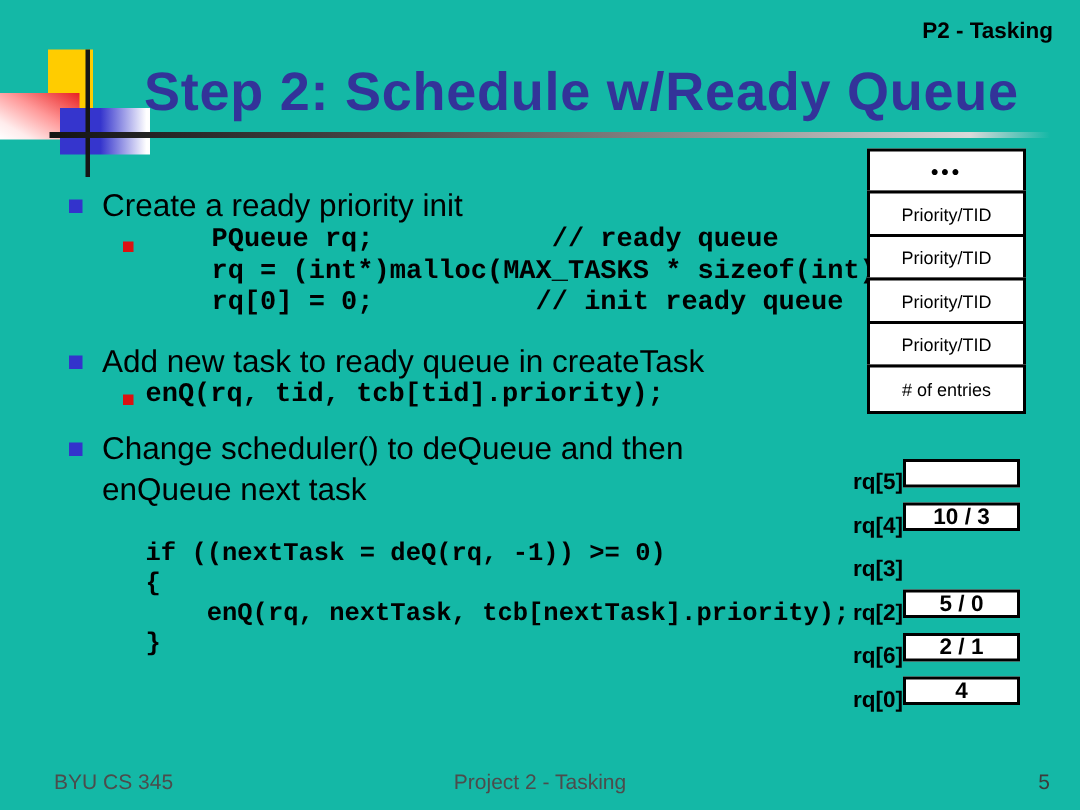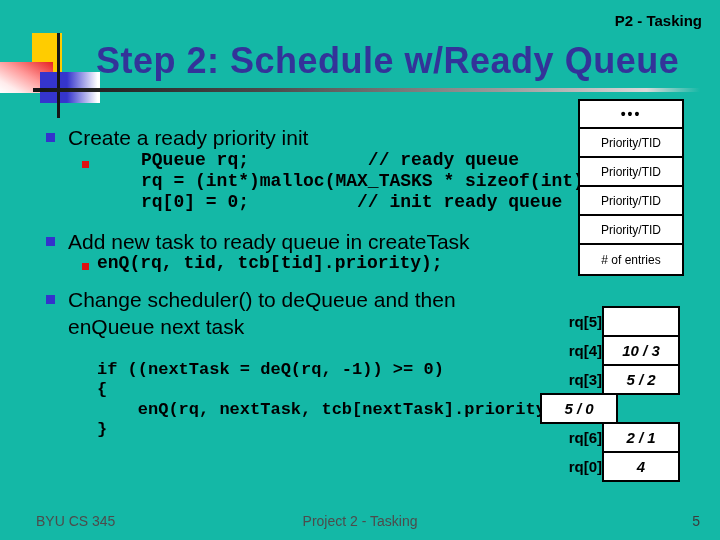--- a/index.html
+++ b/index.html
@@ -33,22 +33,22 @@
           background:#fff;display:flex;align-items:center;justify-content:center;
           font-size:12px;color:#000;white-space:nowrap;}
   .pq-row:first-child{margin-top:0;height:30px;font-weight:bold;letter-spacing:2px;font-size:14px;}
   .pq-row:last-child{height:33px;}
   
   .rq-table{position:absolute;left:540px;top:306px;}
   .rq-row{display:flex;align-items:stretch;margin-top:-2px;}
   .rq-row:first-child{margin-top:0;}
   .rq-label{width:62px;text-align:right;font-size:15px;font-weight:bold;
             display:flex;align-items:center;justify-content:flex-end;height:31px;}
-  .rq-cell{box-sizing:border-box;width:78px;height:31px;border:2px solid #000;background:#fff;
-           display:flex;align-items:center;justify-content:center;font-size:15px;font-weight:bold;font-style:italic;}
+  .rq-cell{box-sizing:border-box;width:78px;height:19px;border:2px solid #000;background:#fff;
+           display:flex;align-items:center;justify-content:center;font-size:15px;font-weight:bold;}
   
   .footer-item{position:absolute;top:513px;font-size:14px;color:#4c4c4c;}
   .footer-course{left:36px;}
   .footer-project{left:0;right:0;text-align:center;}
   .footer-page{right:20px;color:#3c3c3c;}
 </style>
 </head>
 <body>
 
 <div class="slide">
@@ -95,23 +95,23 @@
     <div class="rq-row">
       <span class="rq-label">rq[5]</span>
       <div class="rq-cell"></div>
     </div>
     <div class="rq-row">
       <span class="rq-label">rq[4]</span>
       <div class="rq-cell">10 / 3</div>
     </div>
     <div class="rq-row">
       <span class="rq-label">rq[3]</span>
-      <div class="rq-cell">5 / 2</div>
     </div>
     <div class="rq-row">
+      <span class="rq-label">rq[2]</span>
       <div class="rq-cell">5 / 0</div>
     </div>
     <div class="rq-row">
       <span class="rq-label">rq[6]</span>
       <div class="rq-cell">2 / 1</div>
     </div>
     <div class="rq-row">
       <span class="rq-label">rq[0]</span>
       <div class="rq-cell">4</div>
     </div>

